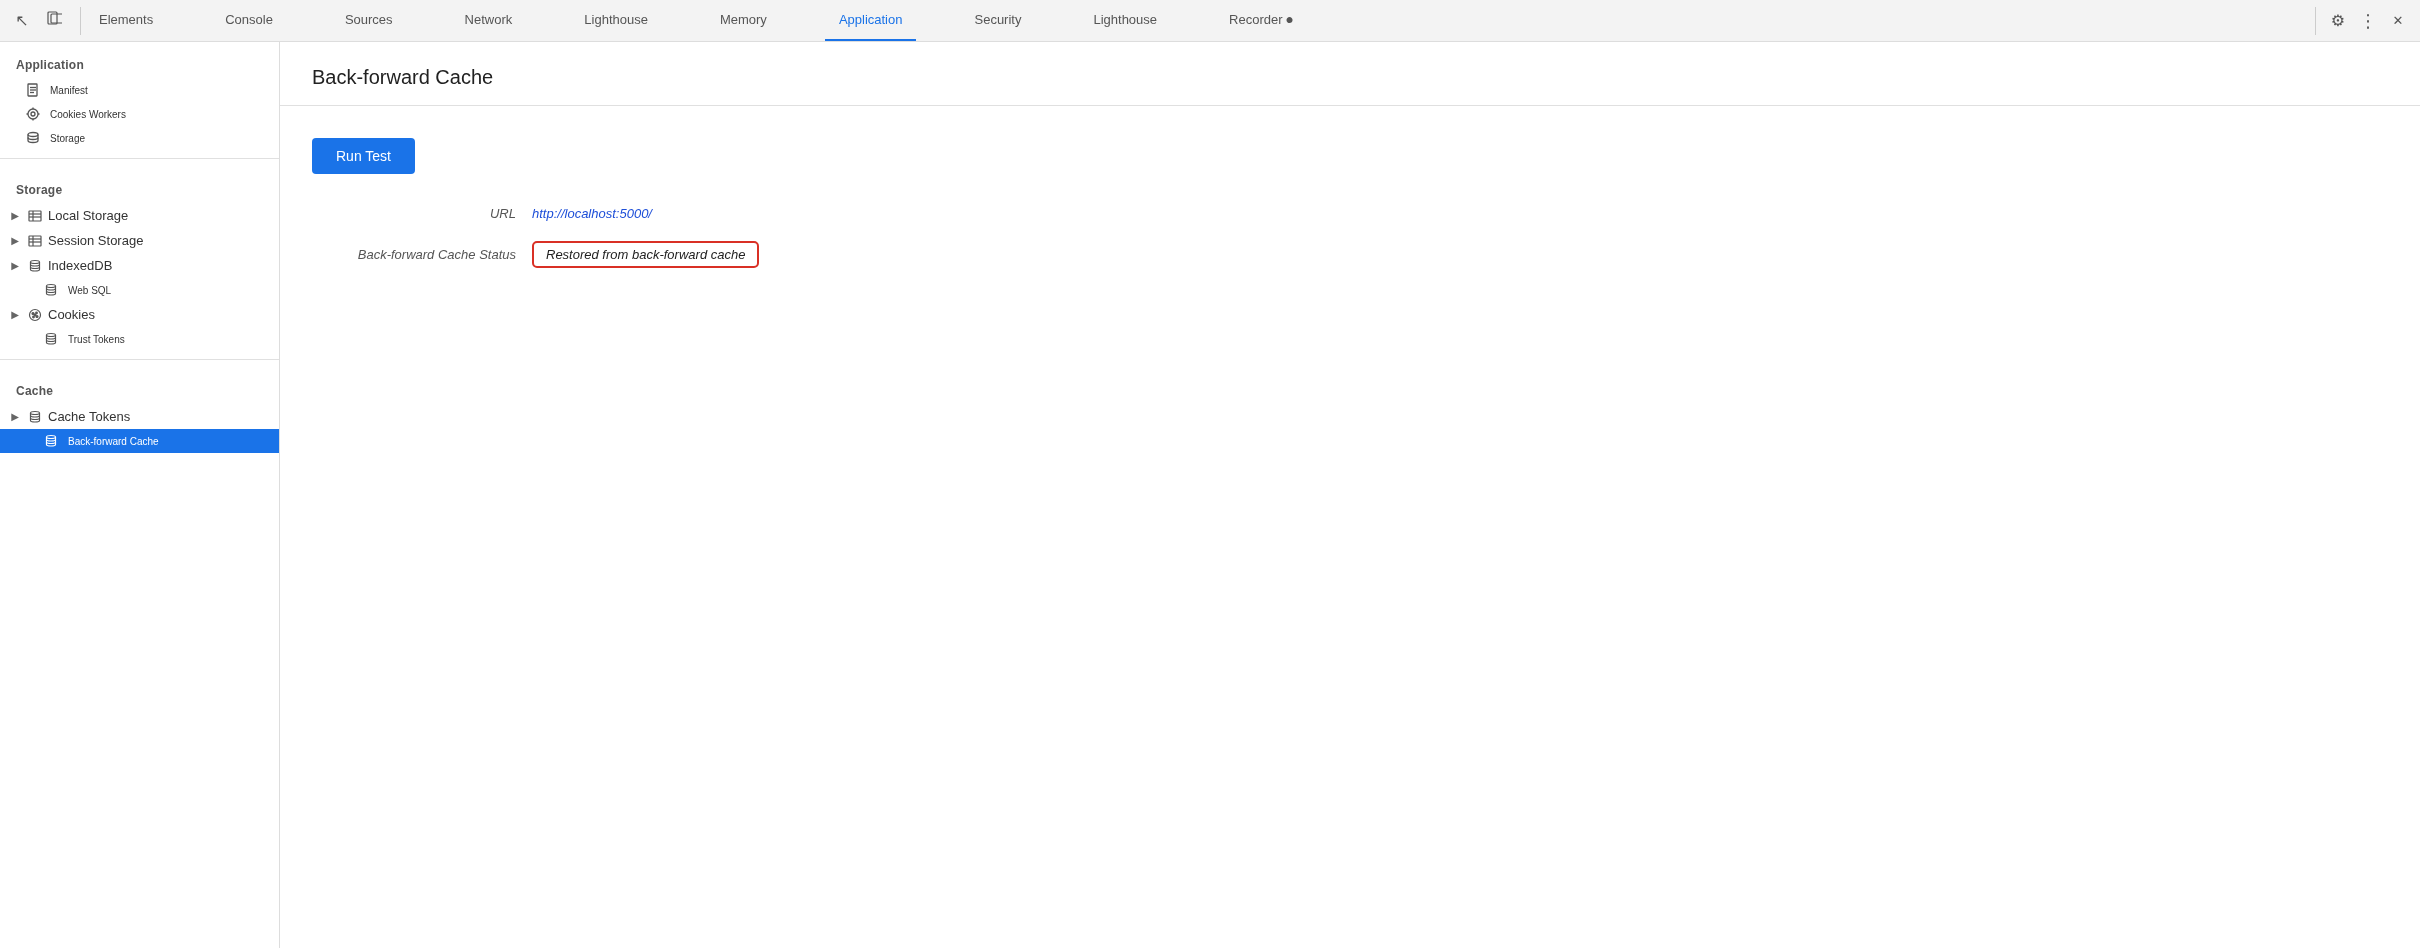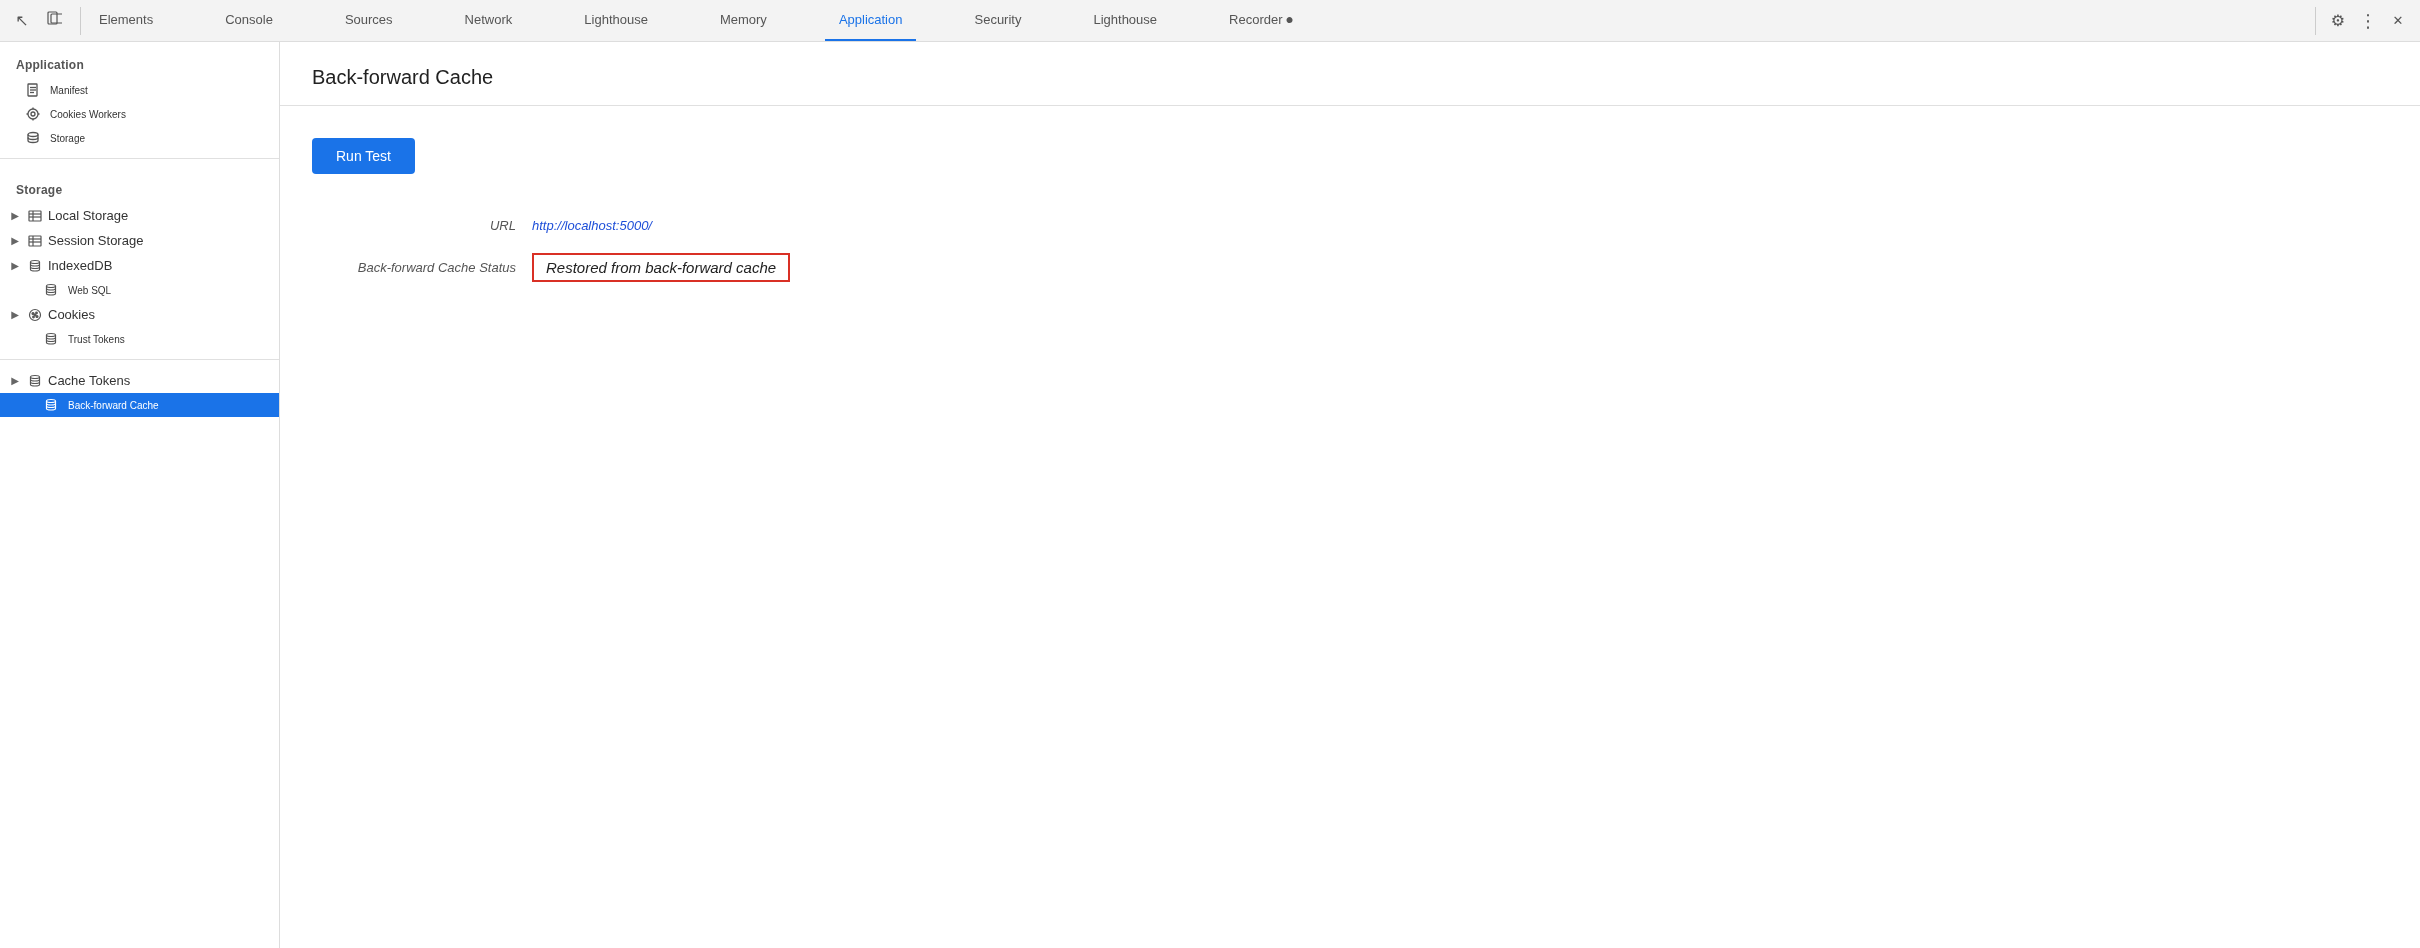--- a/index.html
+++ b/index.html
@@ -173,46 +173,46 @@
 
     .run-test-btn {
       background: #1a73e8;
       color: #fff;
       border: none;
       border-radius: 4px;
       padding: 10px 24px;
       font-size: 14px;
       cursor: pointer;
       font-weight: 500;
-      margin-bottom: 44px;
+      margin-bottom: 32px;
     }
 
     .info-row {
       display: flex;
       align-items: center;
       margin-bottom: 20px;
       font-style: italic;
     }
     .info-label {
       font-size: 13px;
       color: #555;
       min-width: 220px;
       text-align: right;
       padding-right: 16px;
     }
     .info-value {
       font-size: 13px;
       color: #1d4ed8;
     }
     .info-value-box {
-      font-size: 15px;
+      font-size: 13px;
       color: #222;
       border: 2px solid #d93025;
       padding: 4px 12px;
-      border-radius: 0;
+      border-radius: 5px;
     }
   </style>
 </head>
 <body>
 
 <div class="toolbar">
   <div class="toolbar-icons">
     <button class="toolbar-icon-btn" title="Inspect">
       <span style="font-size:16px;">↖</span>
     </button>
@@ -372,20 +372,21 @@
           <path d="M2.5 3 v2.5 c0 0.83 2.01 1.5 4.5 1.5s4.5-0.67 4.5-1.5V3"></path>
           <path d="M2.5 5.5 v2.5 c0 0.83 2.01 1.5 4.5 1.5s4.5-0.67 4.5-1.5V5.5"></path>
           <path d="M2.5 8 v2.5 c0 0.83 2.01 1.5 4.5 1.5s4.5-0.67 4.5-1.5V8"></path>
         </svg>
       </span>
       <span>Trust Tokens</span>
     </div>
 
     <div class="sidebar-divider"></div>
 
+    <div class="sidebar-section-header">Cache</div>
 
     <div class="sidebar-item-expandable">
       <span class="chevron">▶</span>
       <span class="item-icon">
         <svg width="14" height="14" viewBox="0 0 14 14" fill="none" stroke="currentColor" stroke-width="1.2">
           <ellipse cx="7" cy="3" rx="4.5" ry="1.5"></ellipse>
           <path d="M2.5 3 v2.5 c0 0.83 2.01 1.5 4.5 1.5s4.5-0.67 4.5-1.5V3"></path>
           <path d="M2.5 5.5 v2.5 c0 0.83 2.01 1.5 4.5 1.5s4.5-0.67 4.5-1.5V5.5"></path>
           <path d="M2.5 8 v2.5 c0 0.83 2.01 1.5 4.5 1.5s4.5-0.67 4.5-1.5V8"></path>
         </svg>

